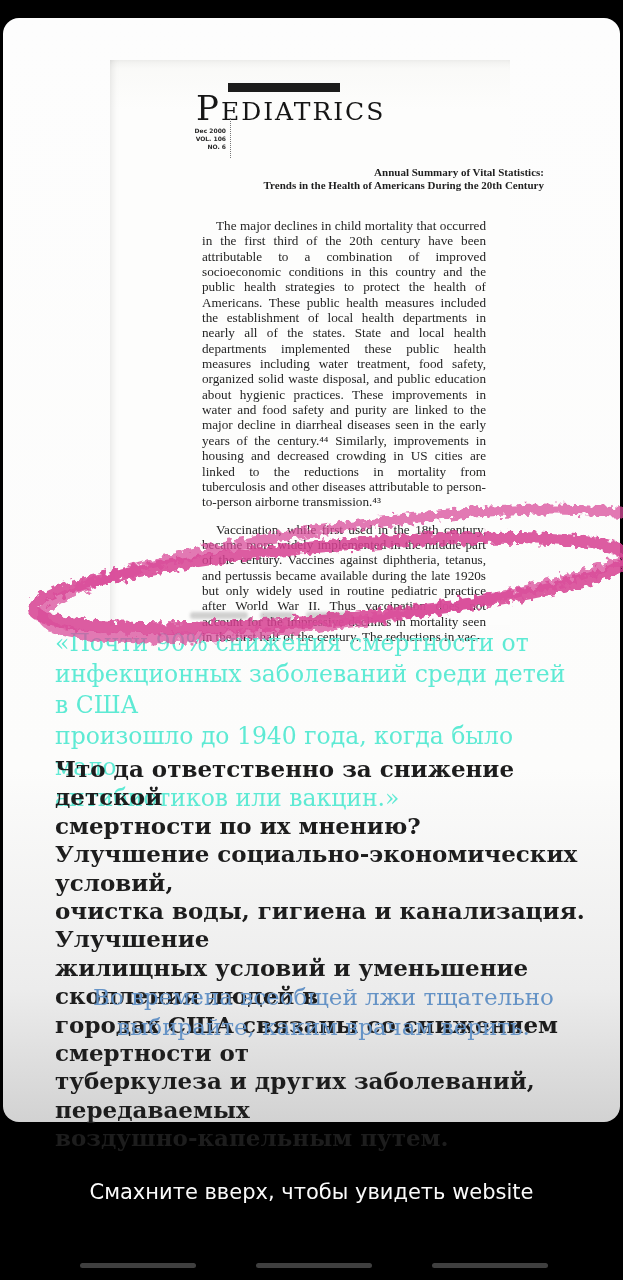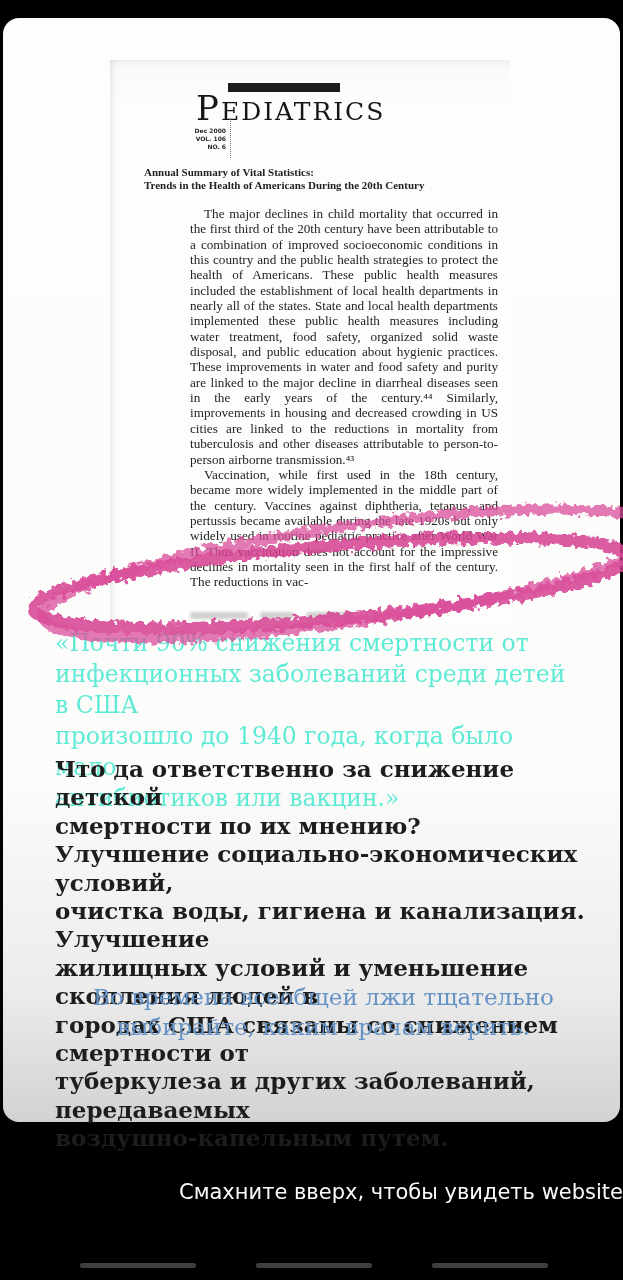--- a/index.html
+++ b/index.html
@@ -14,41 +14,41 @@
         box-shadow:inset 8px 0 10px -8px rgba(0,0,0,.14), inset 0 8px 10px -8px rgba(0,0,0,.10);}
   .masthead-bar{position:absolute;left:118px;top:23px;width:112px;height:9px;background:#1c1c1c;}
   .masthead{position:absolute;left:86px;top:33px;width:260px;color:#161616;
             font-family:"DejaVu Serif",serif;letter-spacing:2px;line-height:30px;white-space:nowrap;}
   .masthead .cap{font-size:34px;}
   .masthead .rest{font-size:25px;margin-top:44px;}
   .issue{position:absolute;left:58px;top:67px;width:58px;text-align:right;
          font-family:"DejaVu Sans",sans-serif;font-weight:bold;font-size:6px;line-height:8px;
          color:#2a2a2a;white-space:pre-line;padding-right:4px;}
   .issue-rule{position:absolute;left:120px;top:58px;height:40px;width:0;border-left:1px dotted #777;}
-  .article-title{position:absolute;left:34px;top:106px;width:400px;text-align:left;
+  .article-title{position:absolute;left:34px;top:106px;width:400px;text-align:right;
                  font-family:"Liberation Serif",serif;font-weight:bold;font-size:11px;
                  line-height:12.5px;color:#1f1f1f;white-space:pre-line;}
   .body-col{position:absolute;left:80px;top:146px;width:308px;
             font-family:"Liberation Serif",serif;font-size:13.2px;line-height:15.35px;
             color:#242424;text-align:justify;}
-  .body-col p{margin:0;text-indent:14px;}
+  .body-col p{margin:12px;text-indent:14px;}
   .cutoff{position:absolute;left:80px;top:552px;height:8px;opacity:.30;filter:blur(1.5px);}
   .cutoff span{display:inline-block;height:7px;background:#6b6b6b;border-radius:3px;margin-right:12px;vertical-align:top;}
   .cutoff .d1{width:58px;} .cutoff .d2{width:34px;} .cutoff .d3{width:46px;}
   
   .marker{position:absolute;left:0;top:498px;width:623px;height:176px;pointer-events:none;z-index:6;}
   
   .quote{position:absolute;left:55px;top:628px;width:525px;white-space:pre-line;
          font-size:23.5px;line-height:31px;color:#5eead4;}
   .comment{position:absolute;left:55px;top:755px;width:535px;white-space:pre-line;
            font-size:23px;line-height:28.4px;color:#1d1d1d;font-weight:bold;}
   .tagline{position:absolute;left:12px;top:982px;width:623px;text-align:center;white-space:pre-line;
            font-size:23px;line-height:30px;}
   
-  .footer-label{position:absolute;left:0;top:1180px;width:623px;text-align:right;
+  .footer-label{position:absolute;left:0;top:1180px;width:623px;text-align:center;
                 font-family:"DejaVu Sans",sans-serif;font-size:21px;color:#fafafa;}
   .gesture-bar{position:absolute;top:1263px;width:116px;height:5px;border-radius:3px;background:#3f3f3f;}
   .gb-1{left:80px;} .gb-2{left:256px;} .gb-3{left:432px;}
 </style>
 </head>
 <body>
 
 <div class="screen">
 
   <div class="card"></div>

